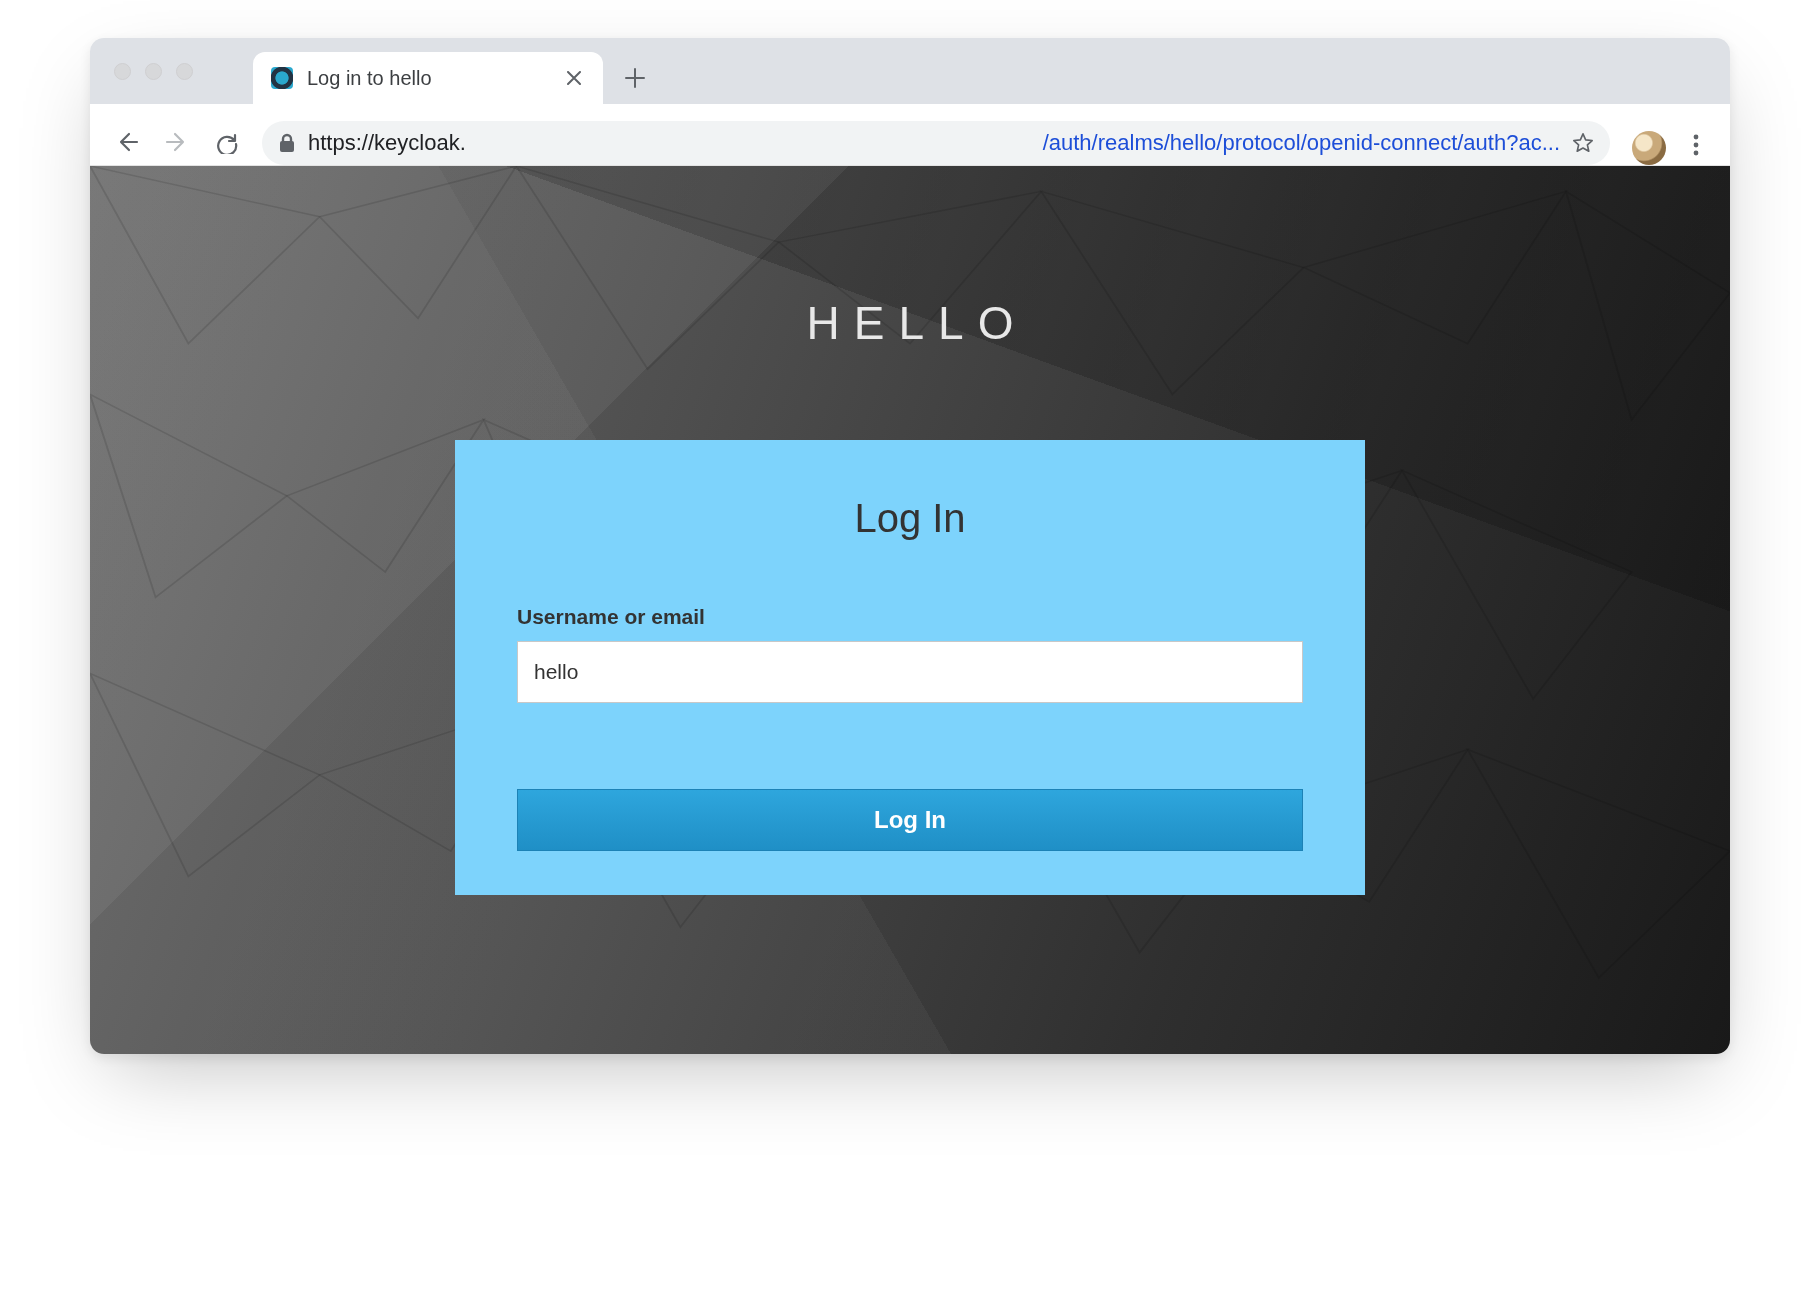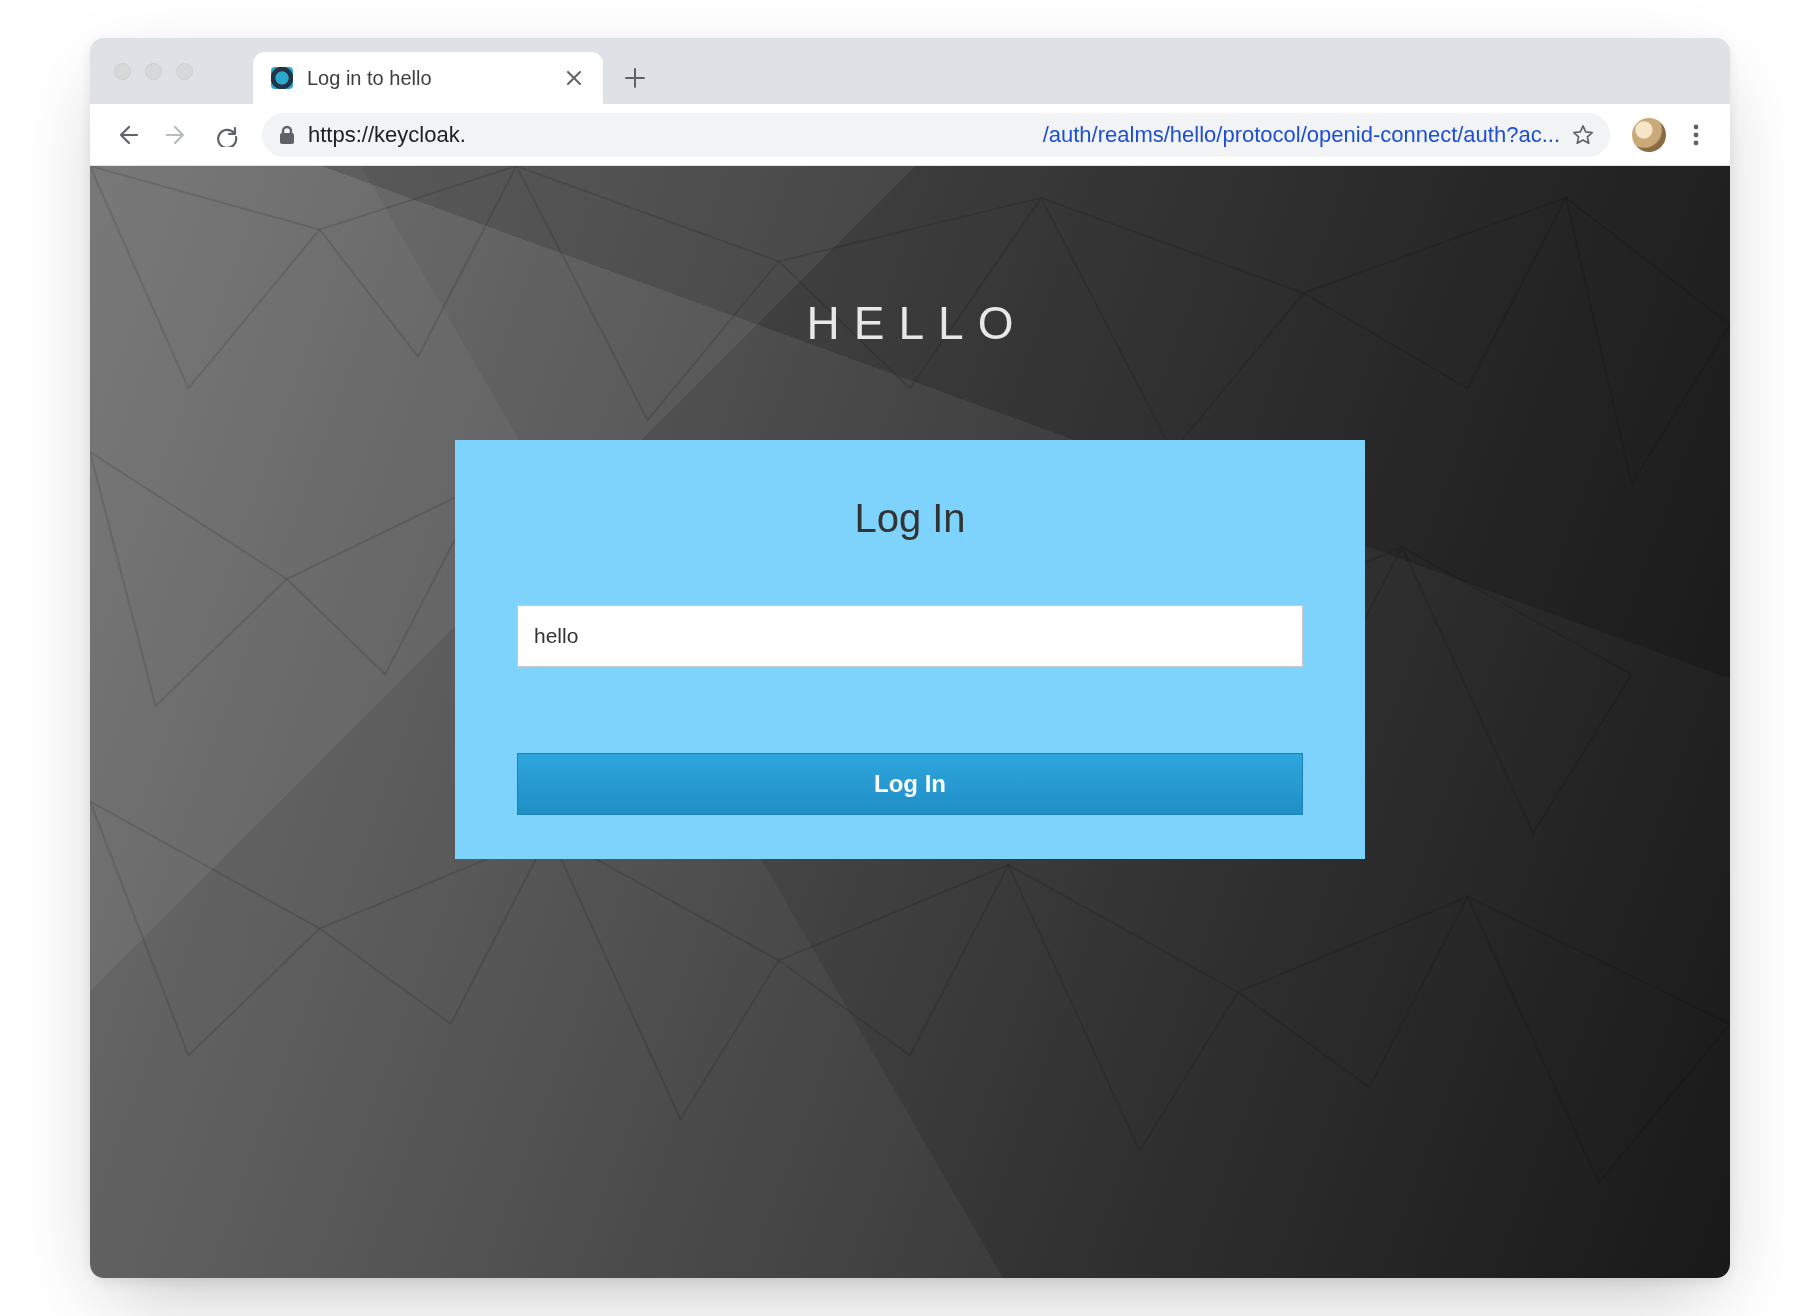--- a/index.html
+++ b/index.html
@@ -8,21 +8,21 @@
   
   .stage {
     width: 1820px; height: 1316px;
     padding: 38px 90px 0 90px;
     display: flex; justify-content: center; align-items: flex-start;
   }
 
   
   .browser-window {
     width: 100%;
-    height: 1240px;
+    height: 1016px;
     border-radius: 14px;
     box-shadow: 0 30px 80px -20px rgba(0,0,0,0.25), 0 4px 12px rgba(0,0,0,0.08);
     overflow: hidden;
     display: flex;
     flex-direction: column;
     background: #fff;
   }
 
   
   .tab-strip {
@@ -88,21 +88,21 @@
     font-size: 30px;
     font-weight: 300;
   }
 
   
   .toolbar {
     height: 62px;
     background: #ffffff;
     border-bottom: 1px solid #e3e3e3;
     display: flex;
-    align-items: center;
+    align-items: flex-end;
     padding: 0 14px;
     gap: 4px;
   }
   .nav-btn {
     width: 46px; height: 46px;
     display:flex;align-items:center;justify-content:center;
     color:#5f6368;
     border-radius: 50%;
   }
   .nav-btn.disabled { color:#b8bbbe; }
@@ -319,20 +319,21 @@
           </g>
         </svg>
       </div>
 
       <div class="realm-title">HELLO</div>
 
       <div class="login-card">
         <div class="login-header">Log In</div>
 
         <div class="form-group">
+          <label class="form-label">Username or email</label>
           <input class="text-input" type="text" value="hello" style="">
         </div>
 
 
         <button class="login-btn">Log In</button>
       </div>
     </div>
 
   </div>
 </div>

